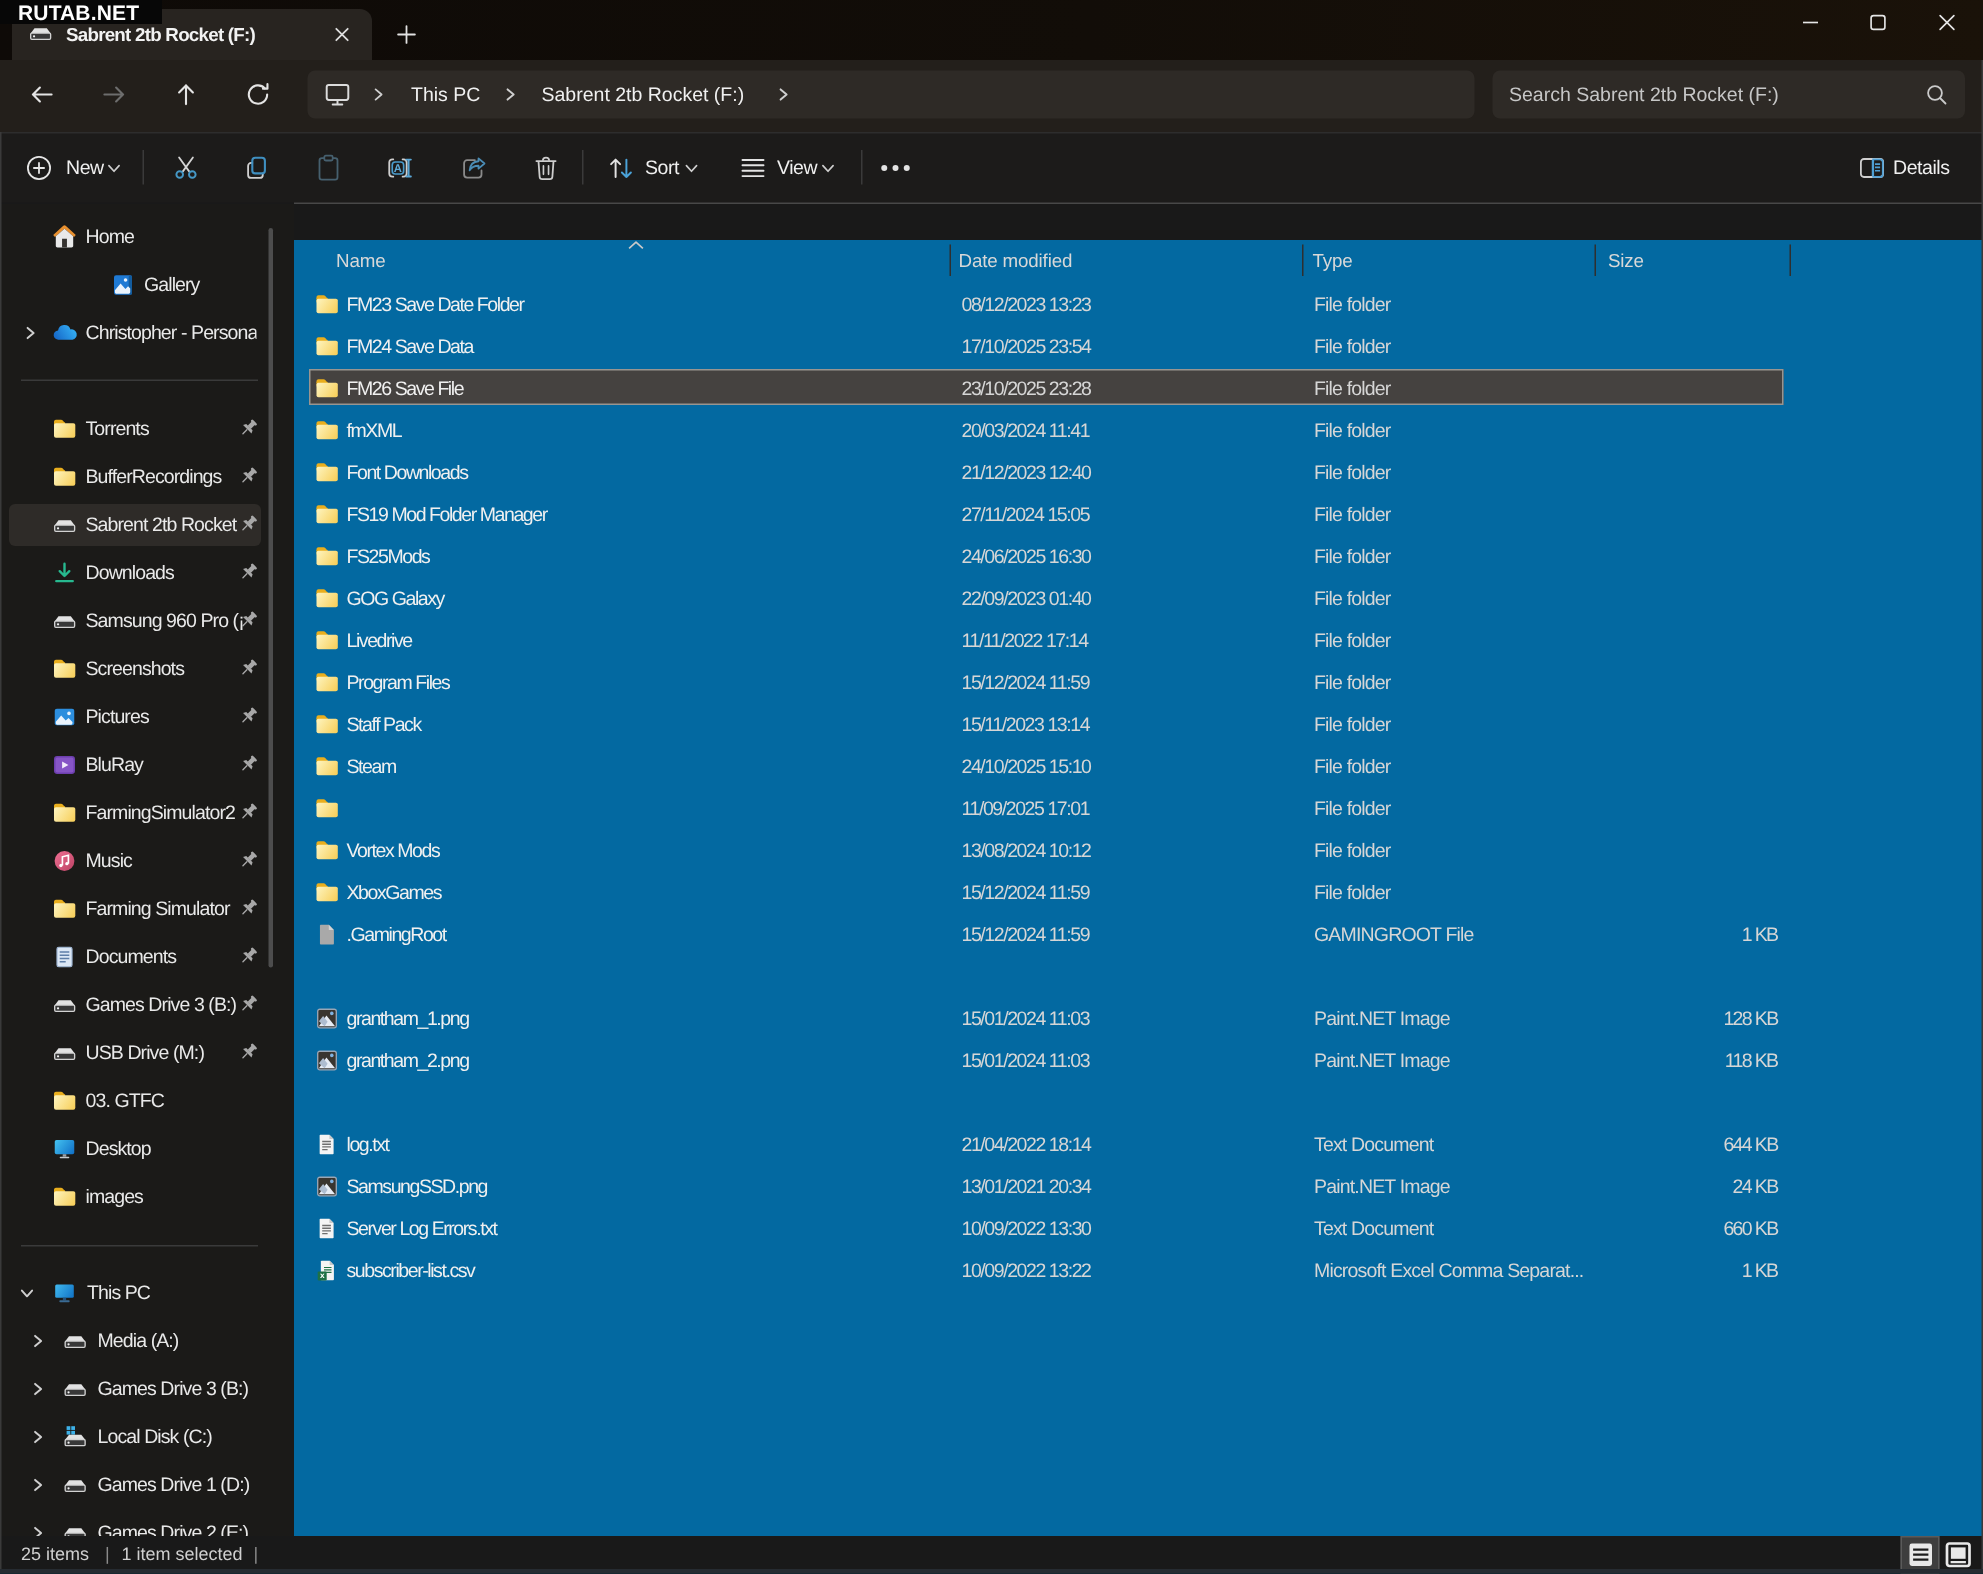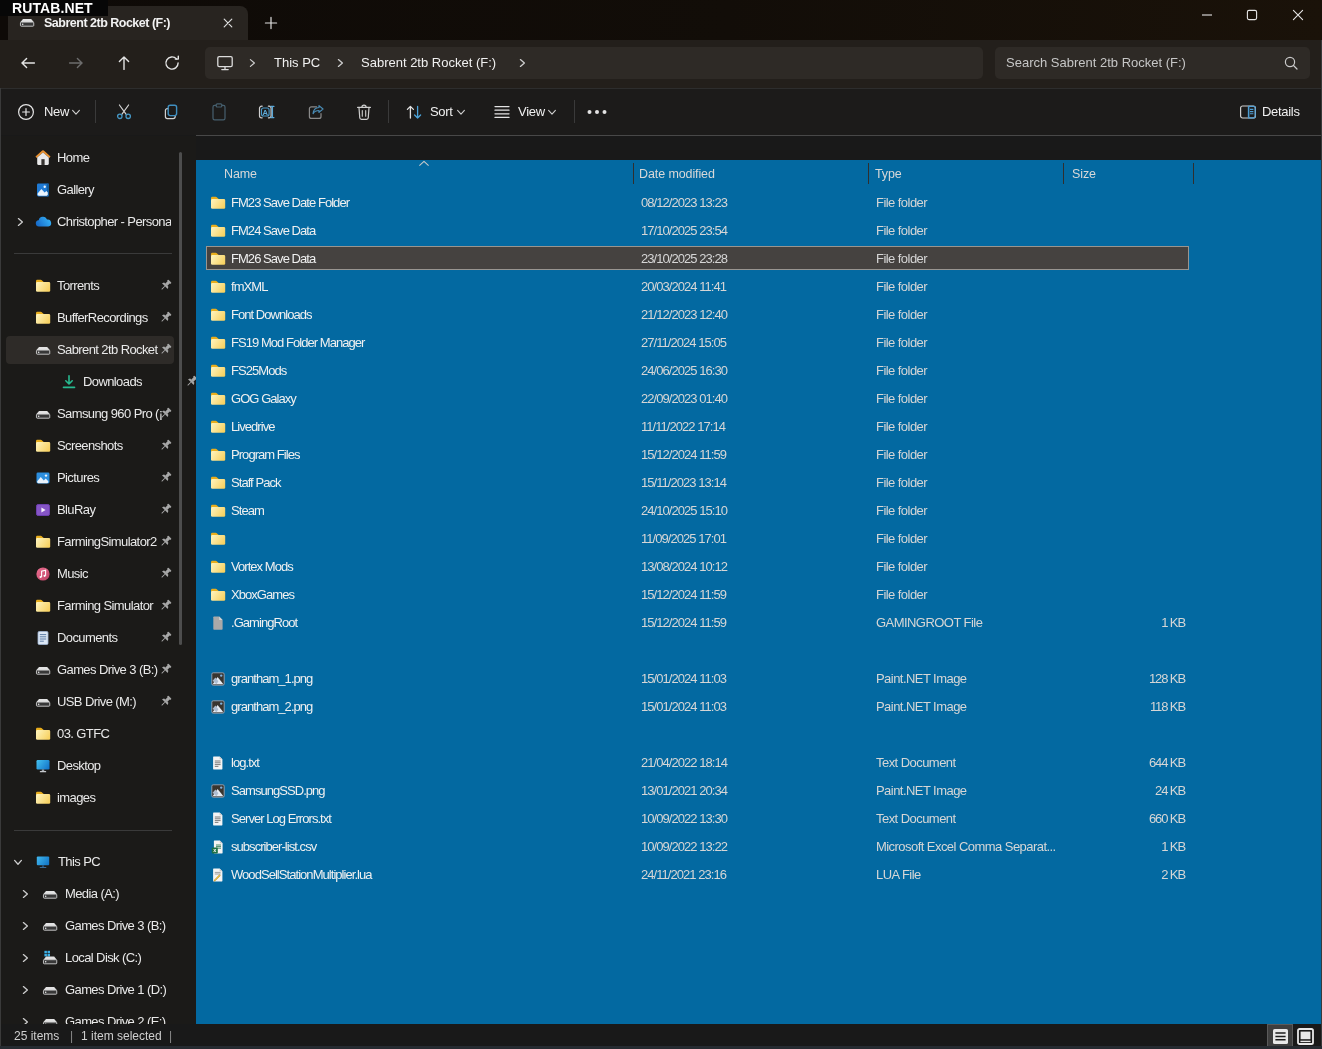--- a/index.html
+++ b/index.html
@@ -164,21 +164,21 @@
 <div class="srow" style="top:142px;">
 <div class="ic" style="left:35px;top:8px;"><svg width="16" height="16" viewBox="0 0 16 16" style="overflow:visible;">
         <g transform="translate(8 8) scale(1.16) translate(-8 -8)">
           <path d="M7.3 1.6a1 1 0 0 1 1.4 0l5.8 5.2-1 1.2L8 3.2 2.5 8 1.5 6.8z" fill="#e8902f"></path>
           <path d="M3 7.5 8 3.2l5 4.3V13c0 .6-.4 1-1 1H4c-.6 0-1-.4-1-1z" fill="#e9e9e9"></path>
           <rect x="6.6" y="9" width="2.8" height="5" fill="#35322f"></rect>
         </g>
       </svg></div>
 <div class="stext">Home</div>
 </div>
-<div class="srow" style="top:174px;">
+<div class="srow" style="top:174px;margin-left:39px;">
 <div class="ic" style="left:35px;top:8px;"><svg width="16" height="16" viewBox="0 0 16 16" style="overflow:visible;">
         <rect x="2" y="1.5" width="12" height="13" rx="1.4" fill="#1f7ad4"></rect>
         <rect x="11.8" y="1.5" width="2.2" height="13" rx="1" fill="#135c9e"></rect>
         <path d="M2.6 11.5 6.4 7l3.2 3.6 1.8-1.7 1.4 1.5v2.2c0 .7-.5 1.2-1.2 1.2H3.8c-.7 0-1.2-.5-1.2-1.2z" fill="#eaf3fc"></path>
         <circle cx="9.7" cy="4.7" r="1.2" fill="#eaf3fc"></circle>
       </svg></div>
 <div class="stext">Gallery</div>
 </div>
 <div class="srow" style="top:206px;">
 <div class="ic" style="left:15px;top:11px;"><svg width="10" height="10" viewBox="0 0 10 10" style="overflow:visible;">
@@ -252,21 +252,21 @@
 <div class="stext">Sabrent 2tb Rocket</div>
 <div class="ic" style="left:157px;top:8px;"><svg width="16" height="16" viewBox="0 0 16 16" style="overflow:visible;">
         <g transform="rotate(45 8 8)" fill="#a8a8a8">
           <rect x="5.6" y="1.1" width="4.8" height="1.7" rx="0.8"></rect>
           <rect x="6.5" y="2.2" width="3" height="4.2"></rect>
           <path d="M5 6.2h6l1 2H4z"></path>
           <rect x="7.6" y="8.2" width="0.9" height="4.6" rx="0.45"></rect>
         </g>
       </svg></div>
 </div>
-<div class="srow" style="top:366px;margin-left:26px;">
+<div class="srow" style="top:366px;">
 <div class="ic" style="left:35px;top:8px;"><svg width="16" height="16" viewBox="0 0 16 16" style="overflow:visible;">
         <path d="M8 1.8v8M4.8 6.8 8 10l3.2-3.2" stroke="#27b98f" stroke-width="1.6" fill="none" stroke-linecap="round" stroke-linejoin="round"></path>
         <path d="M2.5 13.4h11" stroke="#27b98f" stroke-width="1.6" stroke-linecap="round"></path>
       </svg></div>
 <div class="stext">Downloads</div>
 <div class="ic" style="left:157px;top:8px;"><svg width="16" height="16" viewBox="0 0 16 16" style="overflow:visible;">
         <g transform="rotate(45 8 8)" fill="#a8a8a8">
           <rect x="5.6" y="1.1" width="4.8" height="1.7" rx="0.8"></rect>
           <rect x="6.5" y="2.2" width="3" height="4.2"></rect>
           <path d="M5 6.2h6l1 2H4z"></path>
@@ -650,21 +650,21 @@
           <path d="M1 3.1c0-.7.6-1.3 1.3-1.3h3.4c.45 0 .87.2 1.15.53L8.4 4.1H1z" fill="#e9ae1d"></path>
           <rect x="1" y="3.6" width="7.4" height="3" fill="#e9ae1d"></rect>
           <rect x="1" y="4.1" width="14.2" height="9.7" rx="1.3" fill="url(#fg)"></rect>
           <defs>
             <linearGradient id="fg" x1="2" y1="5" x2="15" y2="14" gradientUnits="userSpaceOnUse">
               <stop offset="0" stop-color="#fdf2b9"></stop>
               <stop offset="1" stop-color="#f7cd55"></stop>
             </linearGradient>
           </defs>
         </svg></div>
-<div class="fname">FM26 Save Data</div>
+<div class="fname">FM26 Save File</div>
 <div class="fdate">23/10/2025 23:28</div>
 <div class="ftype">File folder</div>
 </div>
 <div class="frow" style="top:113px;">
 <div class="ic" style="left:14px;top:6px;"><svg width="16" height="16" viewBox="0 0 16 16" style="overflow:visible;">
           <path d="M1 3.1c0-.7.6-1.3 1.3-1.3h3.4c.45 0 .87.2 1.15.53L8.4 4.1H1z" fill="#e9ae1d"></path>
           <rect x="1" y="3.6" width="7.4" height="3" fill="#e9ae1d"></rect>
           <rect x="1" y="4.1" width="14.2" height="9.7" rx="1.3" fill="url(#fg)"></rect>
           <defs>
             <linearGradient id="fg" x1="2" y1="5" x2="15" y2="14" gradientUnits="userSpaceOnUse">
@@ -931,34 +931,20 @@
           <g stroke="#1e7145" stroke-width="0.8">
             <path d="M6 6h5M6 7.6h5M6 9.2h5"></path>
           </g>
           <rect x="1.8" y="8.6" width="6" height="6" rx="0.8" fill="#1e7145"></rect>
           <text x="4.8" y="13.3" font-family="Liberation Sans" font-size="5.5" font-weight="bold" fill="#fff" text-anchor="middle">x</text>
         </svg></div>
 <div class="fname">subscriber-list.csv</div>
 <div class="fdate">10/09/2022 13:22</div>
 <div class="ftype">Microsoft Excel Comma Separat...</div>
 <div class="fsize">1 KB</div>
-</div>
-<div class="frow" style="top:701px;">
-<div class="ic" style="left:14px;top:6px;"><svg width="16" height="16" viewBox="0 0 16 16" style="overflow:visible;">
-          <path d="M3.6 1.5h6L12.4 4.3V14c0 .3-.2.5-.5.5H3.6c-.3 0-.5-.2-.5-.5V2c0-.3.2-.5.5-.5z" fill="#f4f4f4"></path>
-          <path d="M9.6 1.5l2.8 2.8H9.6z" fill="#c9c9c9"></path>
-          <g stroke="#8a8a8a" stroke-width="0.8">
-            <path d="M4.8 5.4h5.8M4.8 7h5.8"></path>
-          </g>
-          <path d="M5.2 13.8 4 14.2l.4-1.3 5-5.2 1 .9z" fill="#f0c040" stroke="#b88a1a" stroke-width="0.5"></path>
-        </svg></div>
-<div class="fname">WoodSellStationMultiplier.lua</div>
-<div class="fdate">24/11/2021 23:16</div>
-<div class="ftype">LUA File</div>
-<div class="fsize">2 KB</div>
 </div>
 </div>
 <div class="a statusbar">
 <div style="position:absolute;left:14px;top:0;line-height:24px;">25 items</div>
 <div style="position:absolute;left:70px;top:0;line-height:24px;color:#8a8a8a;">|</div>
 <div style="position:absolute;left:81px;top:0;line-height:24px;">1 item selected</div>
 <div style="position:absolute;left:169px;top:0;line-height:24px;color:#8a8a8a;">|</div>
 <div style="position:absolute;left:1267px;top:0px;width:26px;height:25px;background:#3e3e3e;border:1px solid #5a5a5a;"></div>
 <div class="ic" style="left:1272px;top:4px;"><svg width="17" height="17" viewBox="0 0 17 17" style="overflow:visible;">
         <rect x="1" y="1" width="15" height="15" rx="1.6" fill="#e8e8e8"></rect>

